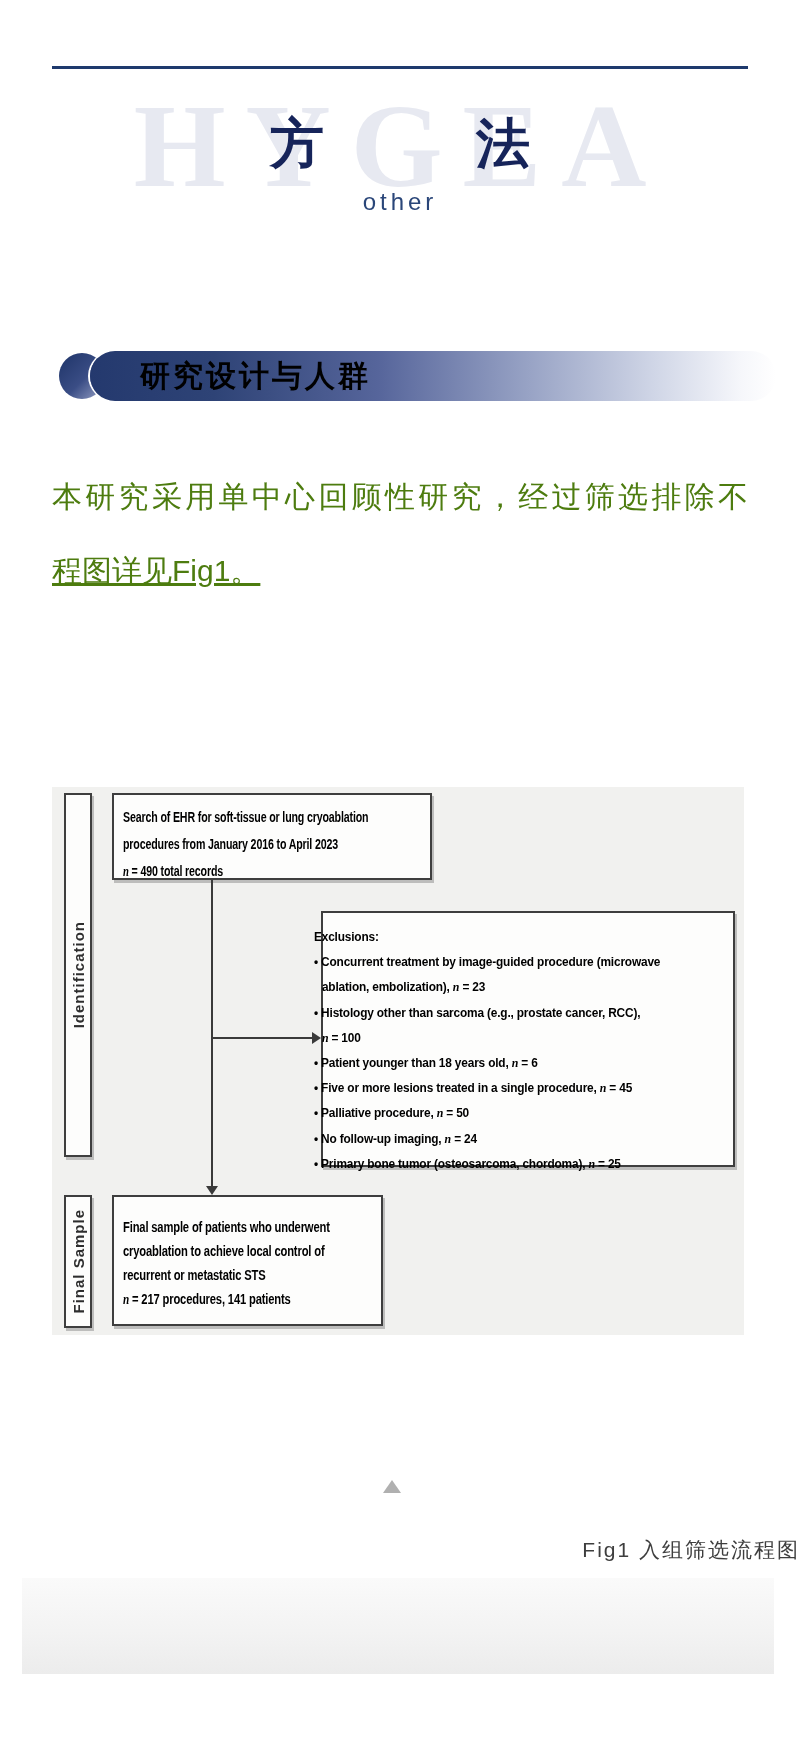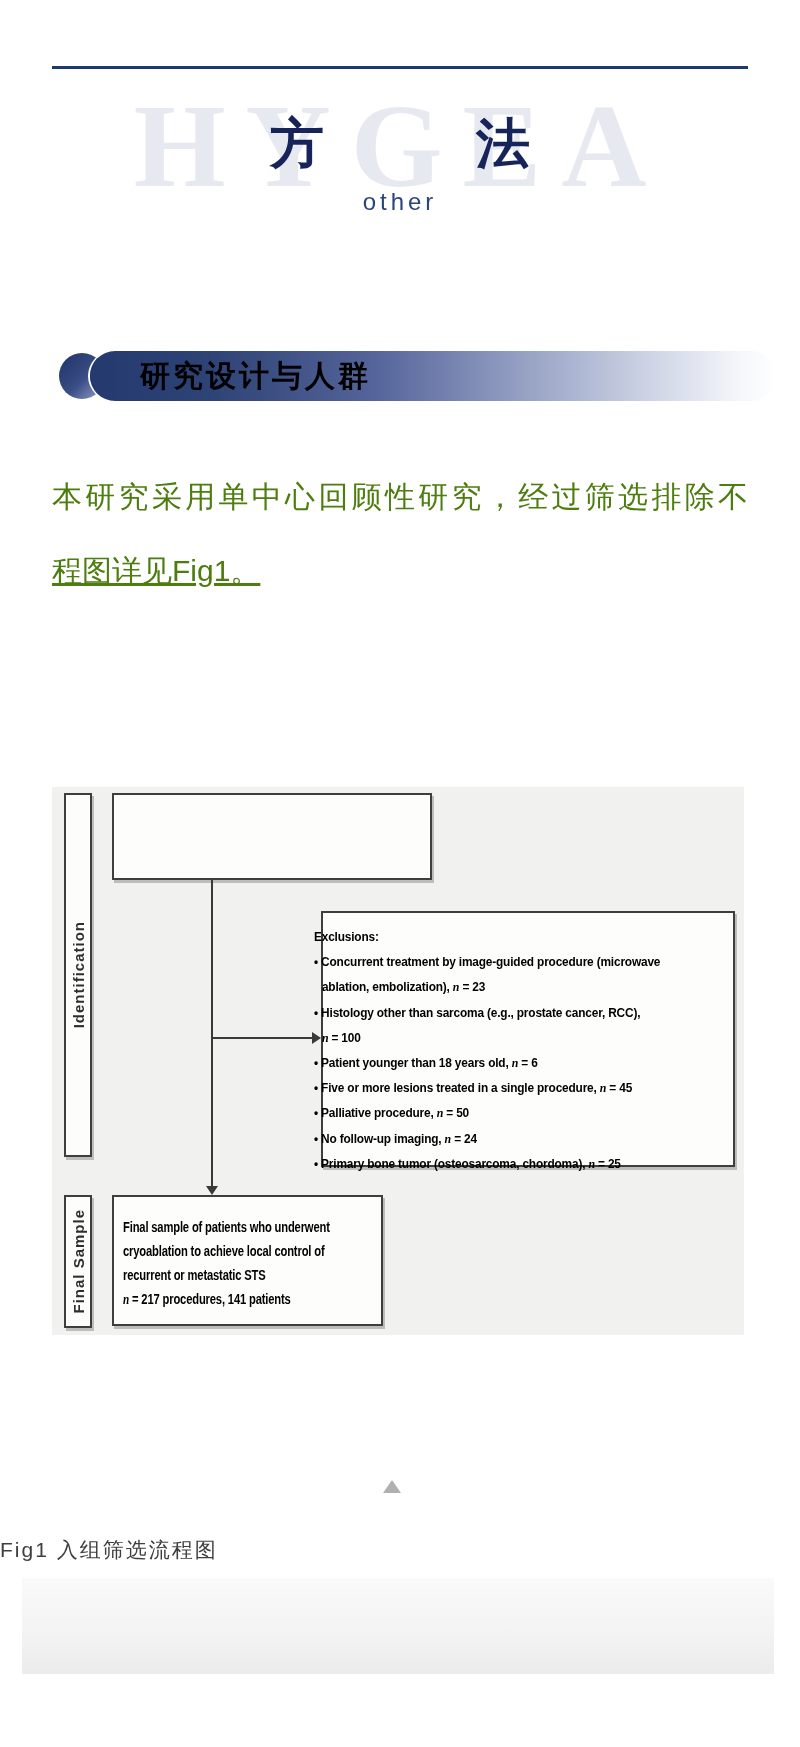--- a/index.html
+++ b/index.html
@@ -49,21 +49,21 @@
   .final-text .ln{font-size:14px;line-height:24px;letter-spacing:-0.2px;transform:scaleX(0.80);}
   .conn{position:absolute;background:#3a3a3a;}
   .arr{position:absolute;width:0;height:0;}
   .arr-down{border-left:6px solid transparent;border-right:6px solid transparent;border-top:9px solid #3a3a3a;}
   .arr-right{border-top:6px solid transparent;border-bottom:6px solid transparent;border-left:9px solid #3a3a3a;}
 
   
   .tri-up{position:absolute;left:383px;top:1480px;width:0;height:0;
           border-left:9px solid transparent;border-right:9px solid transparent;
           border-bottom:13px solid #b0b0b0;}
-  .caption{position:absolute;left:0;top:1536px;width:800px;text-align:left;
+  .caption{position:absolute;left:0;top:1536px;width:800px;text-align:right;
            font-size:21px;letter-spacing:2px;color:#3e3e3e;}
 
   
   .footer-panel{position:absolute;left:22px;top:1578px;width:752px;height:96px;
                 background:linear-gradient(180deg,#fafafa 0%,#f3f3f3 55%,#ececec 100%);}
 </style>
 </head>
 <body>
 
 <div class="page">
@@ -85,20 +85,25 @@
       <div class="ln">程图详见Fig1。</div>
     </div>
 
   <div class="fig">
 
     <div class="fbox vlabel" style="left:12px;top:6px;width:28px;height:364px;">
       <span>Identification</span>
     </div>
 
     <div class="fbox" style="left:60px;top:6px;width:320px;height:87px;"></div>
+    <div class="boxtext search-text">
+        <div class="ln">Search of EHR for soft-tissue or lung cryoablation</div>
+        <div class="ln">procedures from January 2016 to April 2023</div>
+        <div class="ln"><i>n</i> = 490 total records</div>
+      </div>
 
     <div class="fbox" style="left:269px;top:124px;width:414px;height:256px;"></div>
     <div class="boxtext excl-text">
         <div class="ln">Exclusions:</div>
         <div class="ln">• Concurrent treatment by image-guided procedure (microwave</div>
         <div class="ln indent">ablation, embolization), <i>n</i> = 23</div>
         <div class="ln">• Histology other than sarcoma (e.g., prostate cancer, RCC),</div>
         <div class="ln indent"><i>n</i> = 100</div>
         <div class="ln">• Patient younger than 18 years old, <i>n</i> = 6</div>
         <div class="ln">• Five or more lesions treated in a single procedure, <i>n</i> = 45</div>

